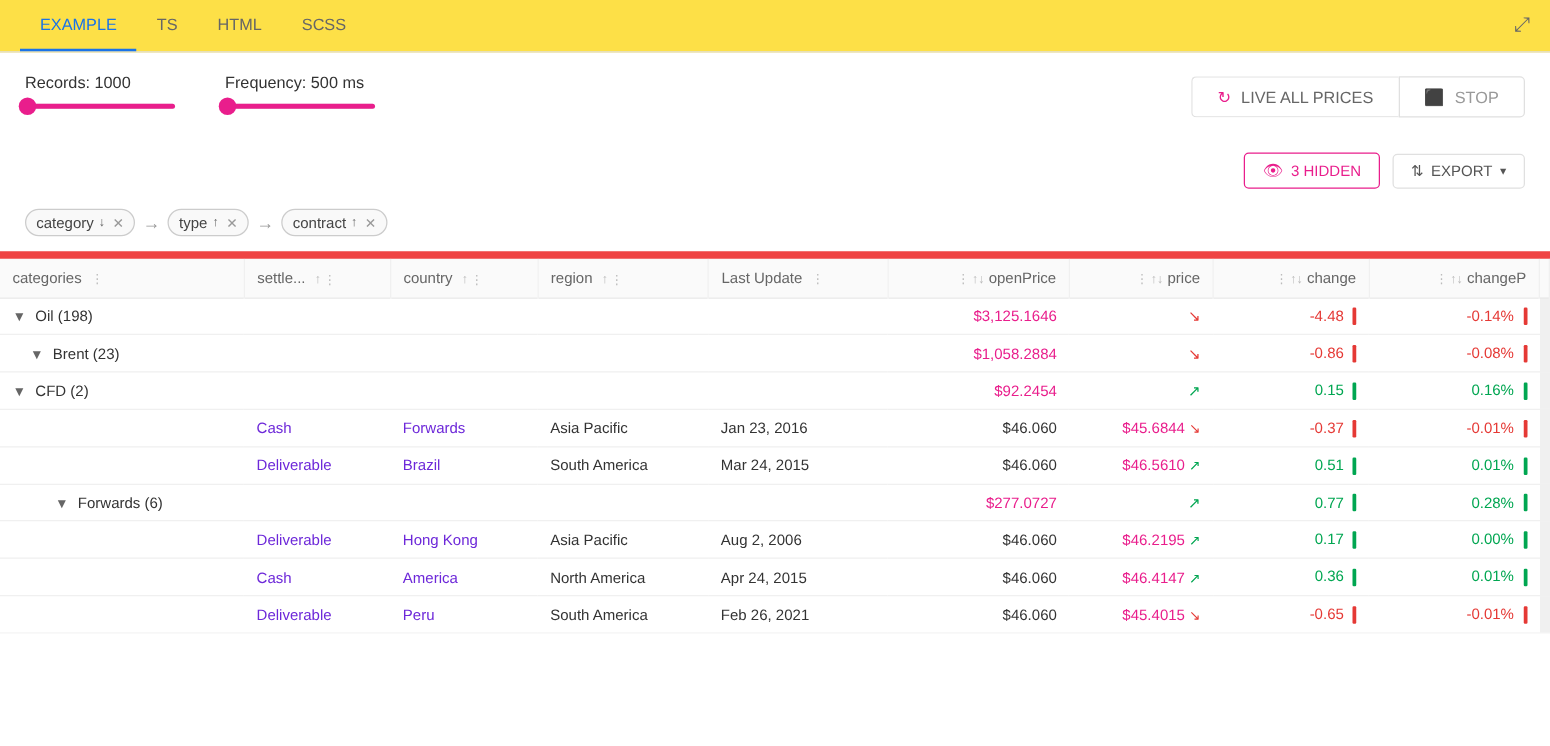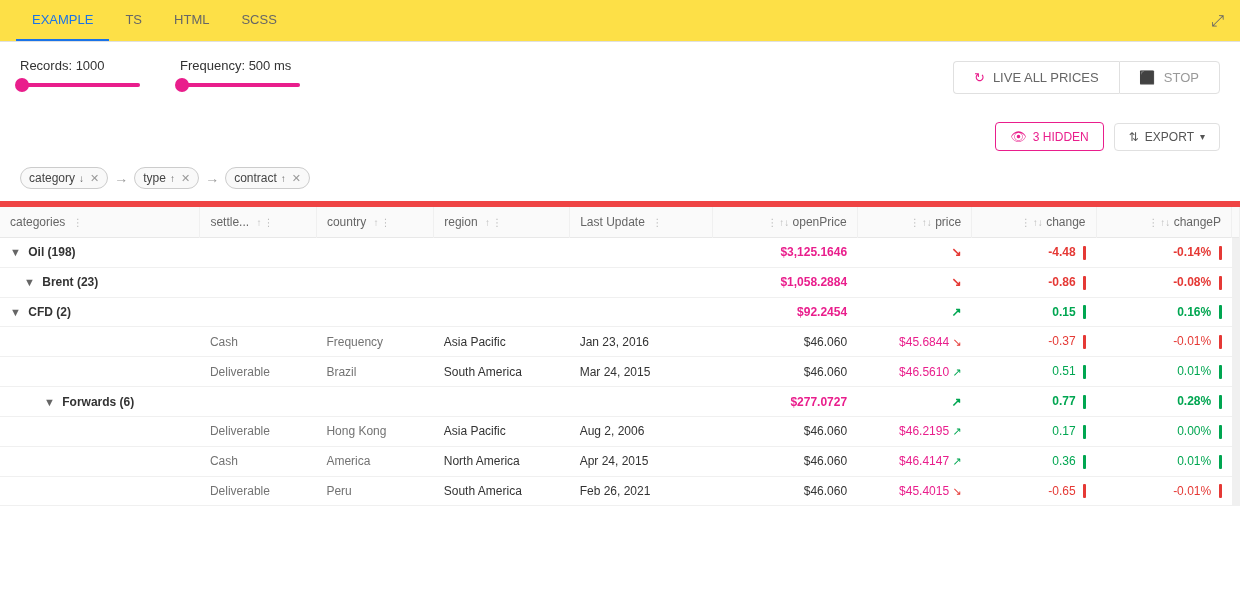--- a/index.html
+++ b/index.html
@@ -41,29 +41,29 @@
     .table-container { overflow-x: auto; border-top: 6px solid #ef4444; }
     table { width: 100%; border-collapse: collapse; font-size: 12px; }
     thead tr { background: #fafafa; border-bottom: 1px solid #e8e8e8; }
     thead th { padding: 8px 10px; text-align: left; color: #666; font-weight: 500; white-space: nowrap; border-right: 1px solid #f0f0f0; position: relative; }
     thead th .col-icons { display: inline-flex; align-items: center; gap: 2px; margin-left: 4px; color: #bbb; font-size: 10px; }
     tbody tr { border-bottom: 1px solid #f0f0f0; }
     tbody td { padding: 7px 10px; white-space: nowrap; }
 
     
     .expand-btn { cursor: pointer; margin-right: 4px; color: #666; font-size: 11px; }
-    .group-row { font-weight: 700; color: #333; }
+    .group-row { font-weight: 400; color: #333; }
 
     
     .val-green { color: #00a651; }
     .val-red { color: #e53935; }
     .mini-bar { display: inline-block; width: 3px; height: 14px; background: #e53935; vertical-align: middle; margin-left: 4px; border-radius: 1px; }
     .mini-bar.green { background: #00a651; }
 
-    .link-style { color: #737373; cursor: pointer; }
+    .link-style { color: #6d28d9; cursor: pointer; }
   </style>
 </head>
 <body>
 
 <div class="top-nav">
   <div class="top-nav-tabs">
     <div class="tab active">EXAMPLE</div>
     <div class="tab">TS</div>
     <div class="tab">HTML</div>
     <div class="tab">SCSS</div>
@@ -264,21 +264,21 @@
         <td style="text-align:right;">
           <span class="val-green">0.16%</span>
           <span class="mini-bar green"></span>
         </td>
         <td style="background:#f0f0f0; width:8px; padding:0;"></td>
       </tr>
 
       <tr>
         <td style="padding-left:60px;"></td>
         <td><span class="link-style">Cash</span></td>
-        <td><span class="link-style">Frequency</span></td>
+        <td><span class="link-style">Forwards</span></td>
         <td>Asia Pacific</td>
         <td>Jan 23, 2016</td>
         <td style="text-align:right;">$46.060</td>
         <td style="text-align:right; color:#e91e8c;">
           <span>$45.6844</span>
           <span style="color:#e53935; font-size:11px;">↘</span>
         </td>
         <td style="text-align:right;">
           <span class="val-red">-0.37</span>
           <span class="mini-bar"></span>

